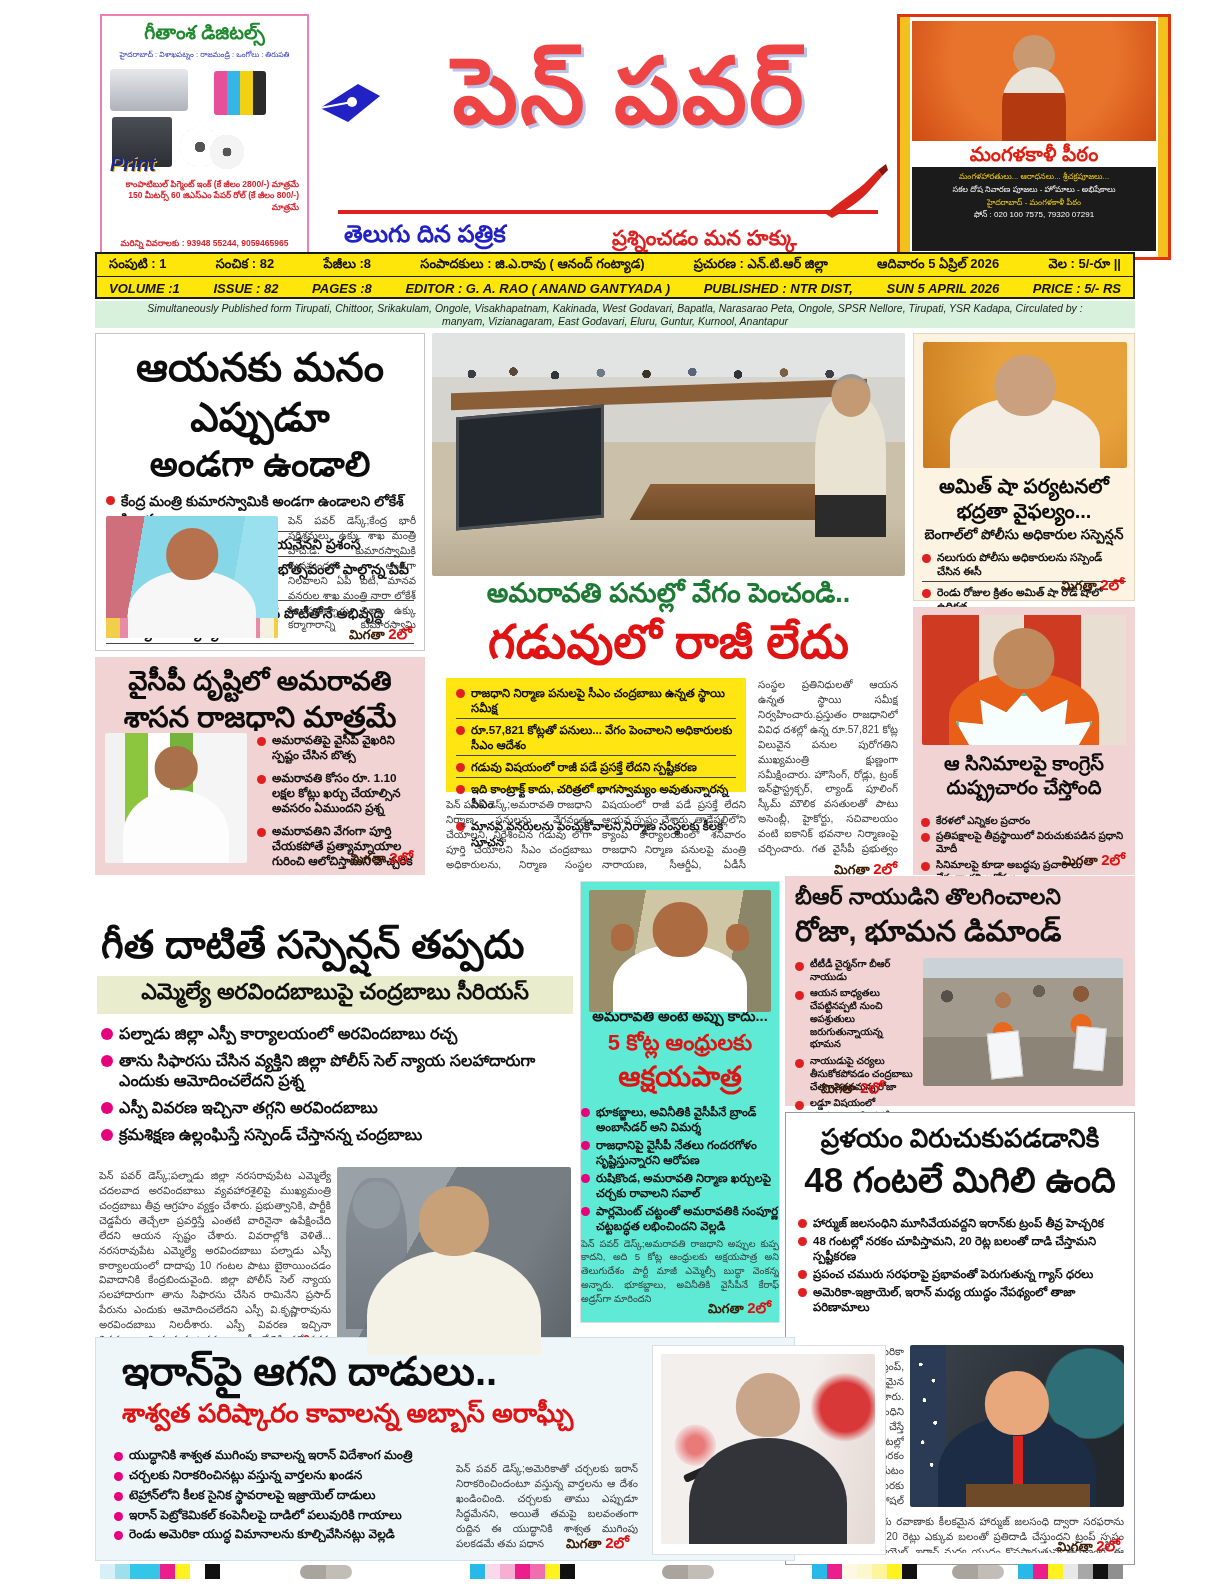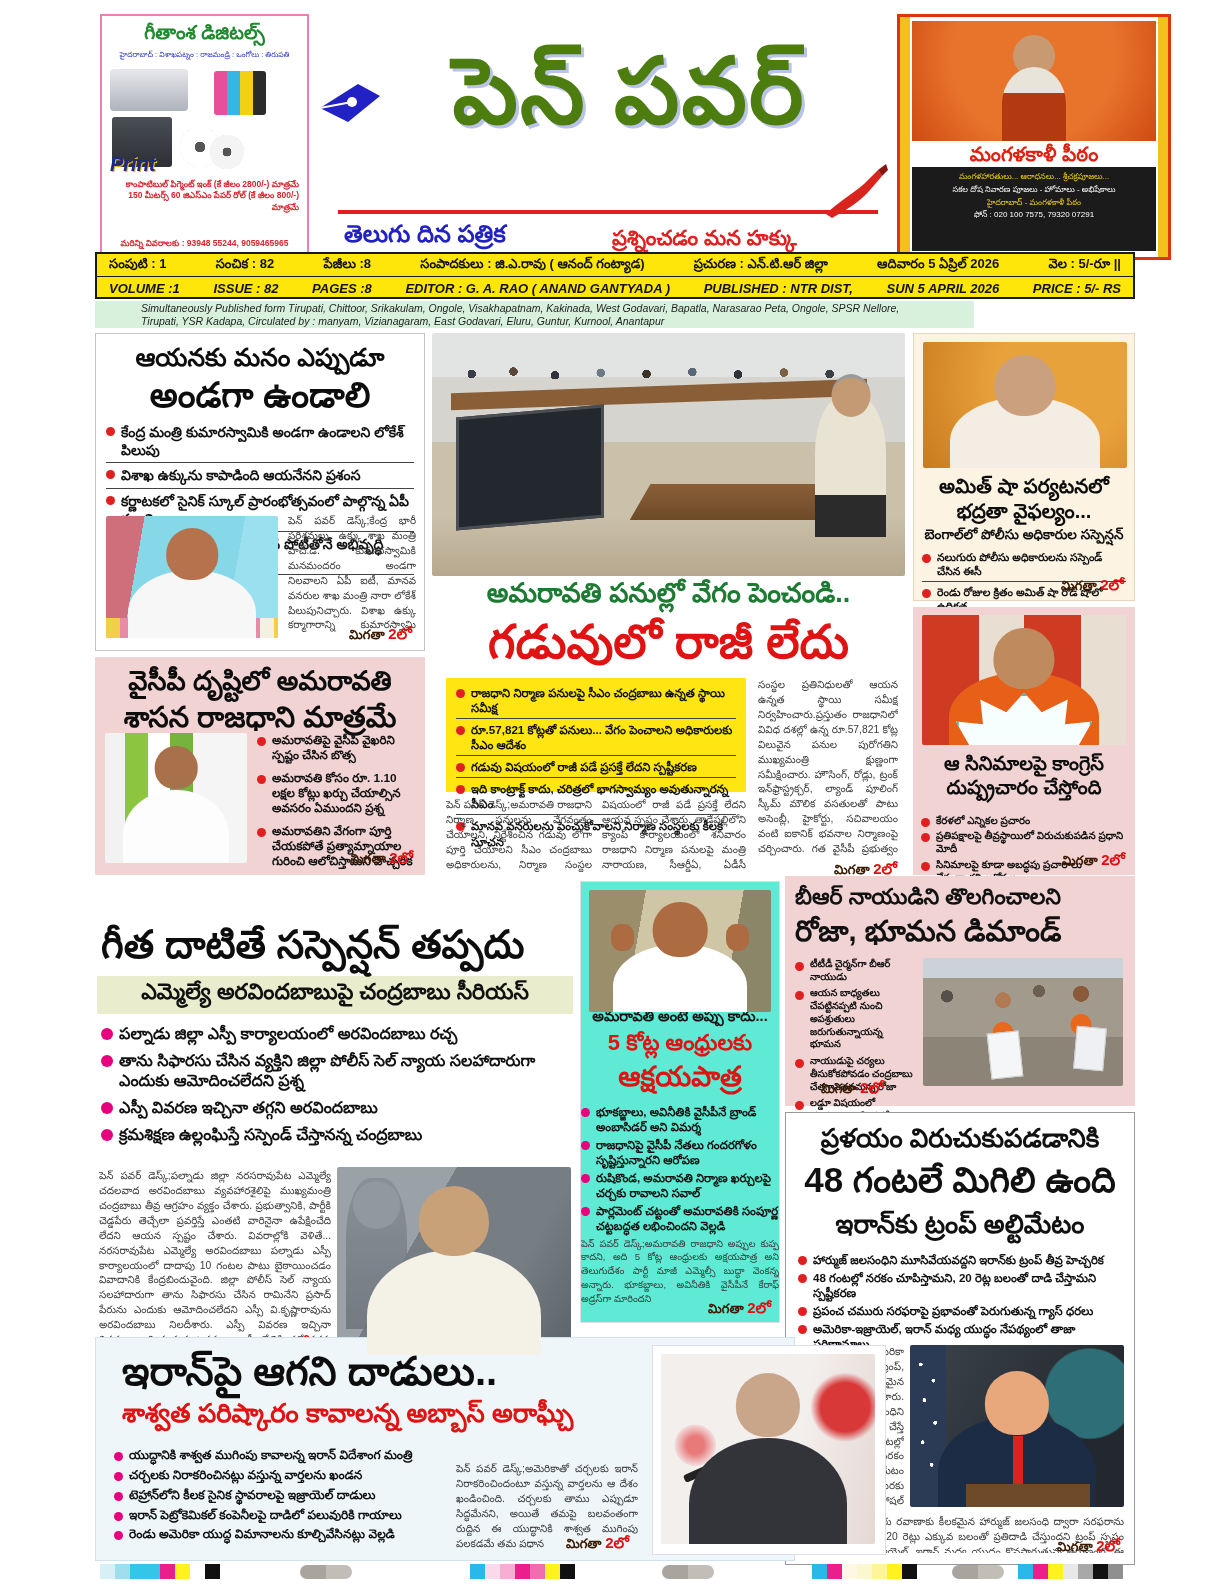--- a/index.html
+++ b/index.html
@@ -15,38 +15,38 @@
   .pr-a{left:8px;top:8px;width:78px;height:42px;background:linear-gradient(#e8e8ec,#aeb2ba);border-radius:4px;}
   .pr-b{left:10px;top:56px;width:60px;height:50px;background:linear-gradient(#4a4e55,#2c2f35);border-radius:3px;}
   .pr-roll1{left:78px;top:66px;width:40px;height:40px;border-radius:50%;background:radial-gradient(circle at 50% 50%,#555 18%,#fff 19% 70%,#ddd 71%);}
   .pr-roll2{left:108px;top:74px;width:34px;height:34px;border-radius:50%;background:radial-gradient(circle at 50% 50%,#555 18%,#f4f4f4 19% 70%,#ccc 71%);}
   .pr-ink{left:112px;top:10px;width:52px;height:44px;background:linear-gradient(90deg,#e84f9a 0 25%,#35b5e8 25% 50%,#f2d013 50% 75%,#2b2b2b 75%);border-radius:3px;}
   .pr-word{left:8px;top:92px;font-weight:bold;font-size:20px;color:#1b2a8a;text-shadow:1px 1px 0 #e8b723;font-style:italic;}
   .mhl-offer{font-size:8.5px;color:#d8242c;text-align:right;padding:0 8px;font-weight:bold;line-height:1.35;}
   .mhl-phone{position:absolute;bottom:4px;left:0;right:0;text-align:center;font-size:8.5px;color:#d8242c;font-weight:bold;}
   #mh-center{left:312px;top:14px;width:578px;height:240px;}
   .mh-title{position:absolute;left:62px;top:6px;width:510px;text-align:center;font-size:92px;line-height:1.55;font-weight:bold;
-            color:#4d7c0f;text-shadow:3px 3px 0 #b9c2e8;letter-spacing:2px;white-space:nowrap;}
+            color:#ef4444;text-shadow:3px 3px 0 #b9c2e8;letter-spacing:2px;white-space:nowrap;}
   .mh-nib{position:absolute;left:6px;top:64px;}
   .mh-rule{position:absolute;left:26px;top:196px;width:540px;height:4px;background:#e02020;}
   .mh-tag-left{position:absolute;left:32px;top:206px;font-size:24px;font-weight:bold;color:#2121c4;}
   .mh-tag-right{position:absolute;left:300px;top:212px;font-size:21px;font-weight:bold;color:#e02020;}
   .mh-hand{position:absolute;left:508px;top:148px;}
   #mh-right{left:897px;top:14px;width:236px;height:240px;border:3px solid #e03410;background:linear-gradient(90deg,#f2c11e 0 10px,#fff 10px calc(100% - 10px),#f2c11e calc(100% - 10px));overflow:hidden;padding-left:32px;}
   .mhr-photo{position:absolute;left:12px;top:4px;right:12px;height:120px;background:radial-gradient(circle at 50% 30%,#e8742c 0 55%,#cf4a12 100%);}
   .mhr-photo::before{content:"";position:absolute;left:50%;top:14px;width:42px;height:42px;transform:translateX(-50%);border-radius:50%;background:#c99a72;}
   .mhr-photo::after{content:"";position:absolute;left:50%;top:46px;width:64px;height:74px;transform:translateX(-50%);border-radius:50% 50% 0 0;background:linear-gradient(#e8e4da 0 35%,#b33a10 35%);}
   .mhr-title{position:absolute;left:12px;right:12px;top:126px;text-align:center;font-size:20px;font-weight:bold;color:#e01f10;text-shadow:1px 1px 0 #fff;}
   .mhr-panel{position:absolute;left:12px;right:12px;top:150px;bottom:6px;background:#1b1b1b;color:#f2d013;text-align:center;font-size:8px;line-height:1.6;padding-top:4px;}
   .mhr-panel .w{color:#fff;}
   
   #infobar{left:95px;top:252px;width:1040px;height:47px;background:#ffe60a;border:2px solid #1a1a1a;box-sizing:border-box;}
   .ib-row{display:flex;justify-content:space-between;align-items:center;padding:0 12px;height:22px;font-weight:bold;font-size:13px;white-space:nowrap;}
   .ib-row.en{border-top:1.5px solid #1a1a1a;font-style:italic;}
-  #dist{left:95px;top:301px;width:879px;height:27px;background:#d8f1dc;font-size:10.5px;font-style:italic;
+  #dist{left:95px;top:301px;width:1040px;height:27px;background:#d8f1dc;font-size:10.5px;font-style:italic;text-align:center;
         display:flex;align-items:center;justify-content:center;color:#222;padding:0 46px;box-sizing:border-box;line-height:1.2;}
   
   .art{position:absolute;box-sizing:border-box;}
   .hl{font-weight:bold;color:#0d0d0d;text-align:center;line-height:1.25;}
   .bul{display:flex;align-items:flex-start;gap:6px;line-height:1.3;}
   .dot{flex:0 0 auto;width:9px;height:9px;border-radius:50%;margin-top:4px;}
   .dot.red{background:#e02020;}
   .dot.mag{background:#e6007e;}
   .sep{border-bottom:1px solid #444;padding-bottom:3px;margin-bottom:3px;}
   .body-txt{font-size:10.3px;color:#3a3a3a;text-align:justify;line-height:1.45;}
@@ -83,21 +83,21 @@
   .p-roja .paper2{left:76%;top:54%;width:14%;height:32%;background:#eef0f4;border:1px solid #ccc;transform:rotate(5deg);}
   .p-trump{background:linear-gradient(90deg,#2b3a55 0 17%,transparent 17%),radial-gradient(circle 46px at 84% 30%,#2e6f77 96%,transparent),linear-gradient(120deg,#3d444c,#23282e 75%);--skin:#e8a87c;--shirt:#1d2c45;}
   .p-trump .stars{left:0;top:0;width:17%;height:100%;background:radial-gradient(circle 2px at 30% 12%,#fff 90%,transparent),radial-gradient(circle 2px at 65% 22%,#fff 90%,transparent),radial-gradient(circle 2px at 40% 34%,#fff 90%,transparent),radial-gradient(circle 2px at 70% 48%,#fff 90%,transparent),radial-gradient(circle 2px at 35% 60%,#fff 90%,transparent),radial-gradient(circle 2px at 60% 74%,#fff 90%,transparent);}
   .p-trump .tie{left:48%;top:56%;width:5%;height:38%;background:#d8241c;z-index:3;}
   .p-trump .pod{left:26%;bottom:0;width:58%;height:14%;background:#6e4a28;z-index:4;}
   .p-trump::before{top:16%!important;}
   .p-arag{background:radial-gradient(circle 34px at 16% 48%,#e87a7a 0 26%,rgba(243,217,217,.9) 60%,transparent 62%),radial-gradient(circle 58px at 86% 28%,#d83838 0 42%,transparent 60%),linear-gradient(100deg,#f3efec 0 62%,#e5d8d4);--skin:#c9a58a;--shirt:#33333a;}
   .p-arag .mic{left:10%;top:58%;width:26%;height:4%;background:#222;transform:rotate(-24deg);border-radius:3px;}
   
   #a-lokesh{left:95px;top:333px;width:330px;height:318px;border:1px solid #c6c6c6;background:#fff;padding:8px 10px;}
-  #a-lokesh .hl{font-size:25px;}
+  #a-lokesh .hl{font-size:40px;}
   #a-lokesh .bul{font-size:14px;font-weight:bold;}
   #a-lokesh .bwrap{margin-top:6px;}
   #a-lokesh .body-txt{position:absolute;left:192px;top:180px;width:128px;height:118px;overflow:hidden;}
   #a-lokesh .more{position:absolute;right:12px;bottom:4px;}
   #ph-conf{left:432px;top:333px;width:473px;height:243px;}
   #a-amit{left:913px;top:333px;width:222px;height:268px;background:#fcf3e3;border:1px solid #e3d6bd;padding:8px;}
   #a-amit .hl{font-size:20px;}
   #a-amit .sub{text-align:center;font-size:13.5px;font-weight:bold;margin:3px 0 4px;}
   #a-amit .bul{font-size:10.8px;font-weight:bold;}
   #a-amit .more{position:absolute;right:10px;bottom:3px;}
@@ -457,21 +457,20 @@
     <div class="photo p-roja" style="left:138px;top:82px;width:200px;height:128px;">
         <i class="paper1"></i>
         <i class="paper2"></i>
       </div>
     <div class="more"><span>మిగతా </span><b>2లో</b></div>
   </div>
 
   <div class="art" id="a-trump">
     <div class="t1">ప్రళయం విరుచుకుపడడానికి</div>
     <div class="t2">48 గంటలే మిగిలి ఉంది</div>
-    <div class="t3">ఇరాన్‌కు ట్రంప్ అల్టిమేటం</div>
     <div class="bwrap">
       <div class="bul">
           <span class="dot red"></span>
           <span>హార్ముజ్ జలసంధిని మూసివేయవద్దని ఇరాన్‌కు ట్రంప్ తీవ్ర హెచ్చరిక</span>
         </div>
       <div class="bul">
           <span class="dot red"></span>
           <span>48 గంటల్లో నరకం చూపిస్తామని, 20 రెట్ల బలంతో దాడి చేస్తామని స్పష్టీకరణ</span>
         </div>
       <div class="bul">

